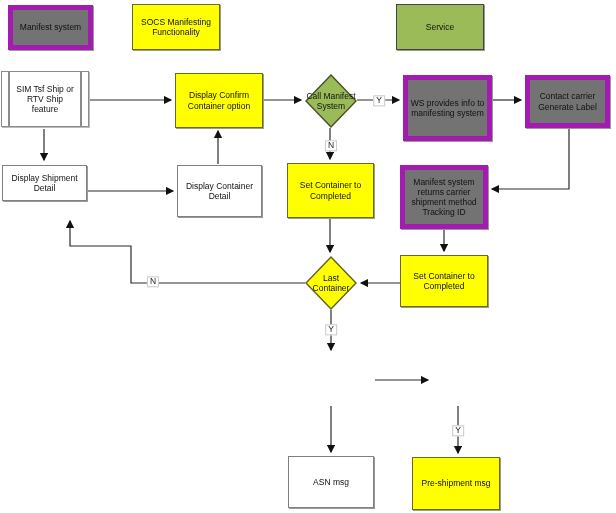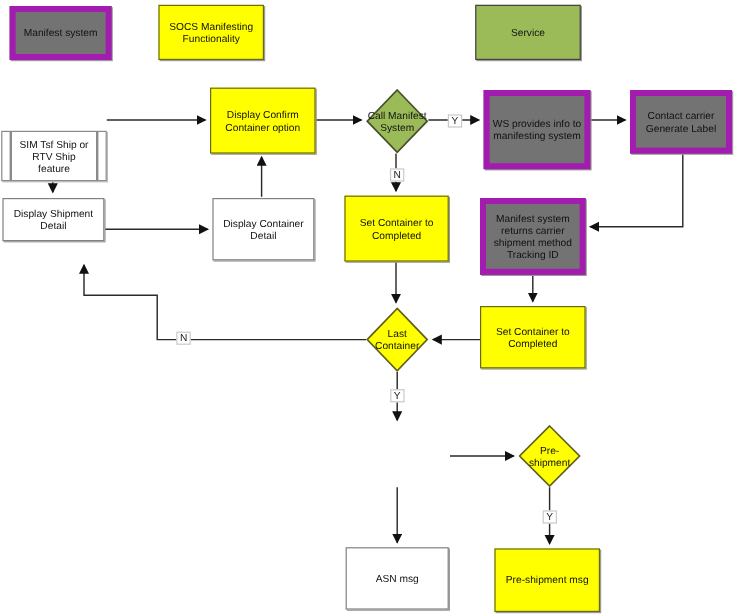--- a/index.html
+++ b/index.html
@@ -67,21 +67,21 @@
   <div class="node blue" style="left:8px;top:5px;width:85px;height:45px;">
     <span>Manifest system</span>
   </div>
   <div class="node yellow" style="left:132px;top:4px;width:88px;height:46px;">
     <span>SOCS Manifesting Functionality</span>
   </div>
   <div class="node green" style="left:396px;top:4px;width:88px;height:46px;">
     <span>Service</span>
   </div>
 
-  <div class="node predef" style="left:1px;top:71px;width:88px;height:42px;margin-top:38px;">
+  <div class="node predef" style="left:1px;top:71px;width:88px;height:56px;">
     <i class="bar l"></i>
     <i class="bar r"></i>
     <span>SIM Tsf Ship or RTV Ship feature</span>
   </div>
   <div class="node yellow" style="left:175px;top:73px;width:88px;height:55px;">
     <span>Display Confirm Container option</span>
   </div>
   <div class="node diamond" style="left:305px;top:74px;width:52px;height:54px;">
     <svg viewBox="0 0 52 54">
       <polygon points="26,1 51,27 26,53 1,27" fill="#9BBB59" stroke="#45502a" stroke-width="1.4"></polygon>
@@ -111,26 +111,20 @@
   <div class="node diamond" style="left:305px;top:256px;width:52px;height:54px;">
     <svg viewBox="0 0 52 54">
       <polygon points="26,1 51,27 26,53 1,27" fill="#FFFF00" stroke="#60601f" stroke-width="1.4"></polygon>
     </svg>
     <span>Last Container</span>
   </div>
   <div class="node yellow" style="left:400px;top:255px;width:88px;height:52px;">
     <span>Set Container to Completed</span>
   </div>
 
-  <div class="node diamond" style="left:432px;top:354px;width:52px;height:52px;">
-    <svg viewBox="0 0 52 52">
-      <polygon points="26,1 51,26 26,51 1,26" fill="#FFFF00" stroke="#60601f" stroke-width="1.4"></polygon>
-    </svg>
-    <span style="width:42px;">Pre-shipment</span>
-  </div>
 
   <div class="node white" style="left:288px;top:456px;width:86px;height:52px;">
     <span>ASN msg</span>
   </div>
   <div class="node yellow" style="left:412px;top:457px;width:88px;height:53px;">
     <span>Pre-shipment msg</span>
   </div>
 
   <div class="elabel" style="left:379px;top:101px;">Y</div>
   <div class="elabel" style="left:331px;top:146px;">N</div>

